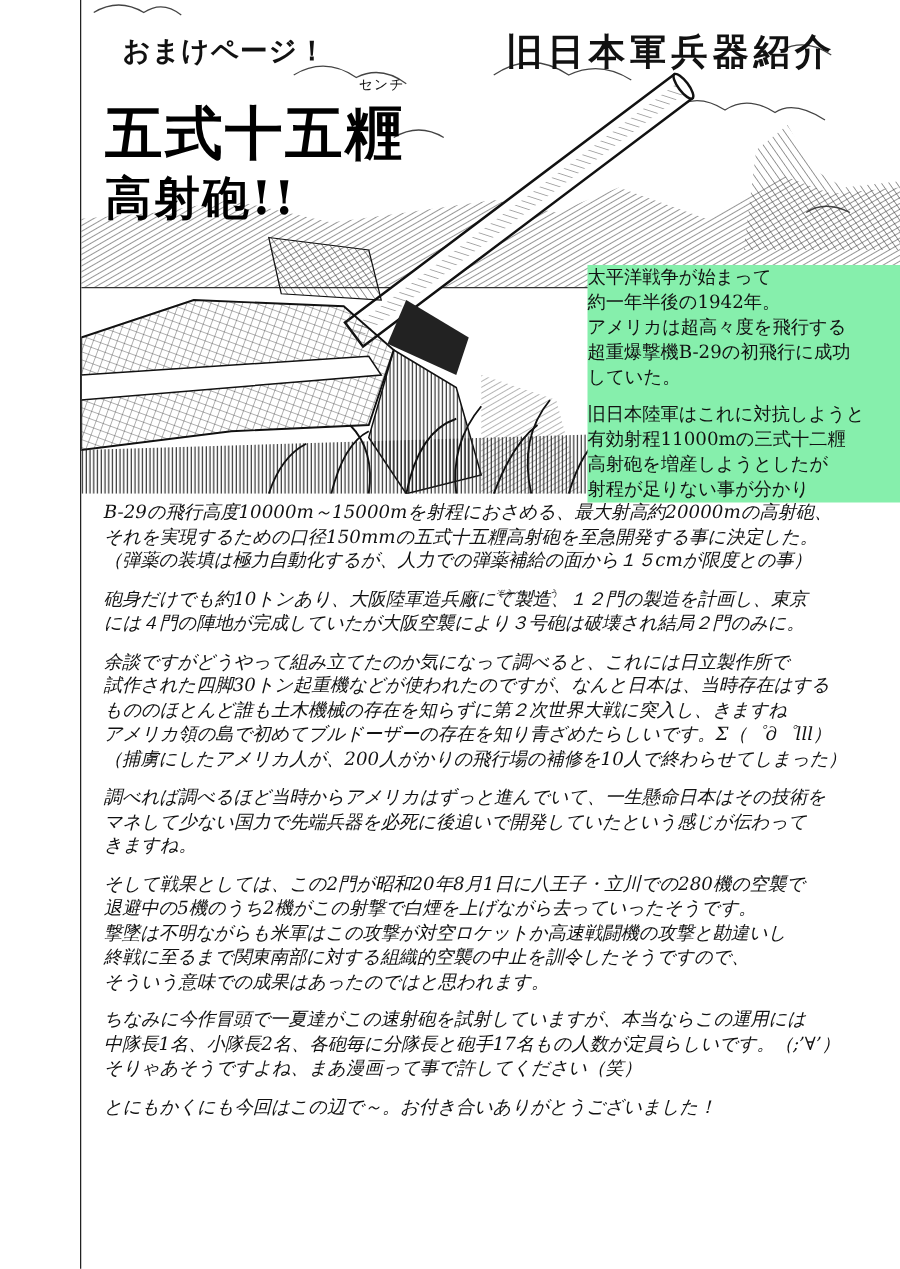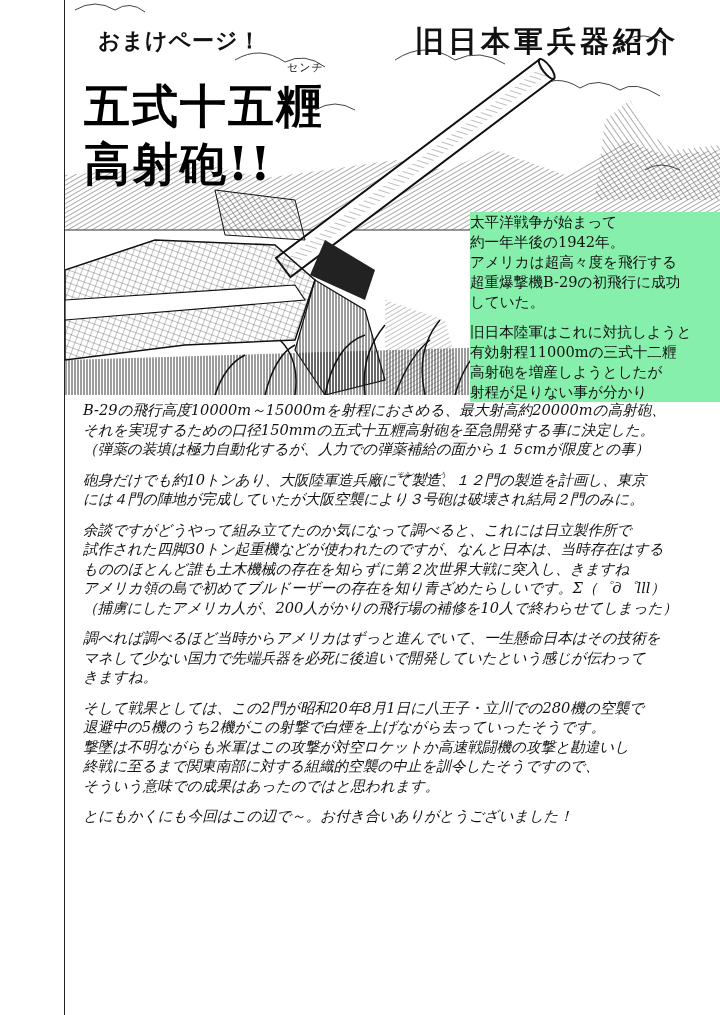--- a/index.html
+++ b/index.html
@@ -3,26 +3,26 @@
 <meta charset="utf-8">
 <style>
   html, body { margin:0; padding:0; background:#ffffff; }
   body { width:720px; height:1015px; position:relative; overflow:hidden;
          font-family:"DejaVu Serif","Liberation Serif",serif; color:#111; }
   .page-border { position:absolute; left:64px; top:0; width:1px; height:1015px; background:#222; }
   .illustration { position:absolute; left:65px; top:0; width:655px; height:395px; }
   .illustration svg { width:100%; height:100%; display:block; }
   .header { position:absolute; left:98px; top:26px; font-family:"DejaVu Sans","Liberation Sans",sans-serif;
             font-weight:bold; font-size:22px; letter-spacing:1px; background:rgba(255,255,255,0.0); }
-  .header-right { position:absolute; left:415px; top:22px; font-family:"DejaVu Sans","Liberation Sans",sans-serif;
+  .header-right { position:absolute; left:405px; top:22px; font-family:"DejaVu Sans","Liberation Sans",sans-serif;
             font-weight:bold; font-size:29px; letter-spacing:4px; }
   .title { position:absolute; left:84px; font-family:"DejaVu Serif","Liberation Serif",serif; font-weight:bold;
            color:#000000; letter-spacing:2px; }
   .title1 { top:76px; font-size:46px; }
-  .title2 { top:134px; font-size:46px; }
+  .title2 { top:134px; font-size:37px; }
   .ruby { position:absolute; left:287px; top:60px; font-size:11px; font-family:"DejaVu Sans","Liberation Sans",sans-serif; letter-spacing:1px; }
   .side-text { position:absolute; left:470px; top:212px; width:250px; background:#86efac; font-size:14.6px; line-height:20px; }
   .side-text p { margin:0; white-space:pre; }
   .side-text .gap { height:10px; }
   .body { position:absolute; left:83px; top:400px; width:637px; font-size:14.6px; line-height:19.5px;font-style:italic; }
   .body p { margin:0 0 11px 0; white-space:pre; }
   .ruby-small { position:absolute; left:397px; top:470px; font-size:7px; font-family:"DejaVu Sans","Liberation Sans",sans-serif; }
 </style>
 </head>
 <body>
@@ -123,14 +123,17 @@
 <span>アメリカ領の島で初めてブルドーザーの存在を知り青ざめたらしいです。Σ（゜д゜lll）</span>
 <span>（捕虜にしたアメリカ人が、200人がかりの飛行場の補修を10人で終わらせてしまった）</span></p>
   <p><span>調べれば調べるほど当時からアメリカはずっと進んでいて、一生懸命日本はその技術を</span>
 <span>マネして少ない国力で先端兵器を必死に後追いで開発していたという感じが伝わって</span>
 <span>きますね。</span></p>
   <p><span>そして戦果としては、この2門が昭和20年8月1日に八王子・立川での280機の空襲で</span>
 <span>退避中の5機のうち2機がこの射撃で白煙を上げながら去っていったそうです。</span>
 <span>撃墜は不明ながらも米軍はこの攻撃が対空ロケットか高速戦闘機の攻撃と勘違いし</span>
 <span>終戦に至るまで関東南部に対する組織的空襲の中止を訓令したそうですので、</span>
 <span>そういう意味での成果はあったのではと思われます。</span></p>
+  <p><span>ちなみに今作冒頭で一夏達がこの速射砲を試射していますが、本当ならこの運用には</span>
+<span>中隊長1名、小隊長2名、各砲毎に分隊長と砲手17名もの人数が定員らしいです。（;’∀’）</span>
+<span>そりゃあそうですよね、まあ漫画って事で許してください（笑）</span></p>
   <p><span>とにもかくにも今回はこの辺で～。お付き合いありがとうございました！</span></p>
 </div>
 
 </body></html>

